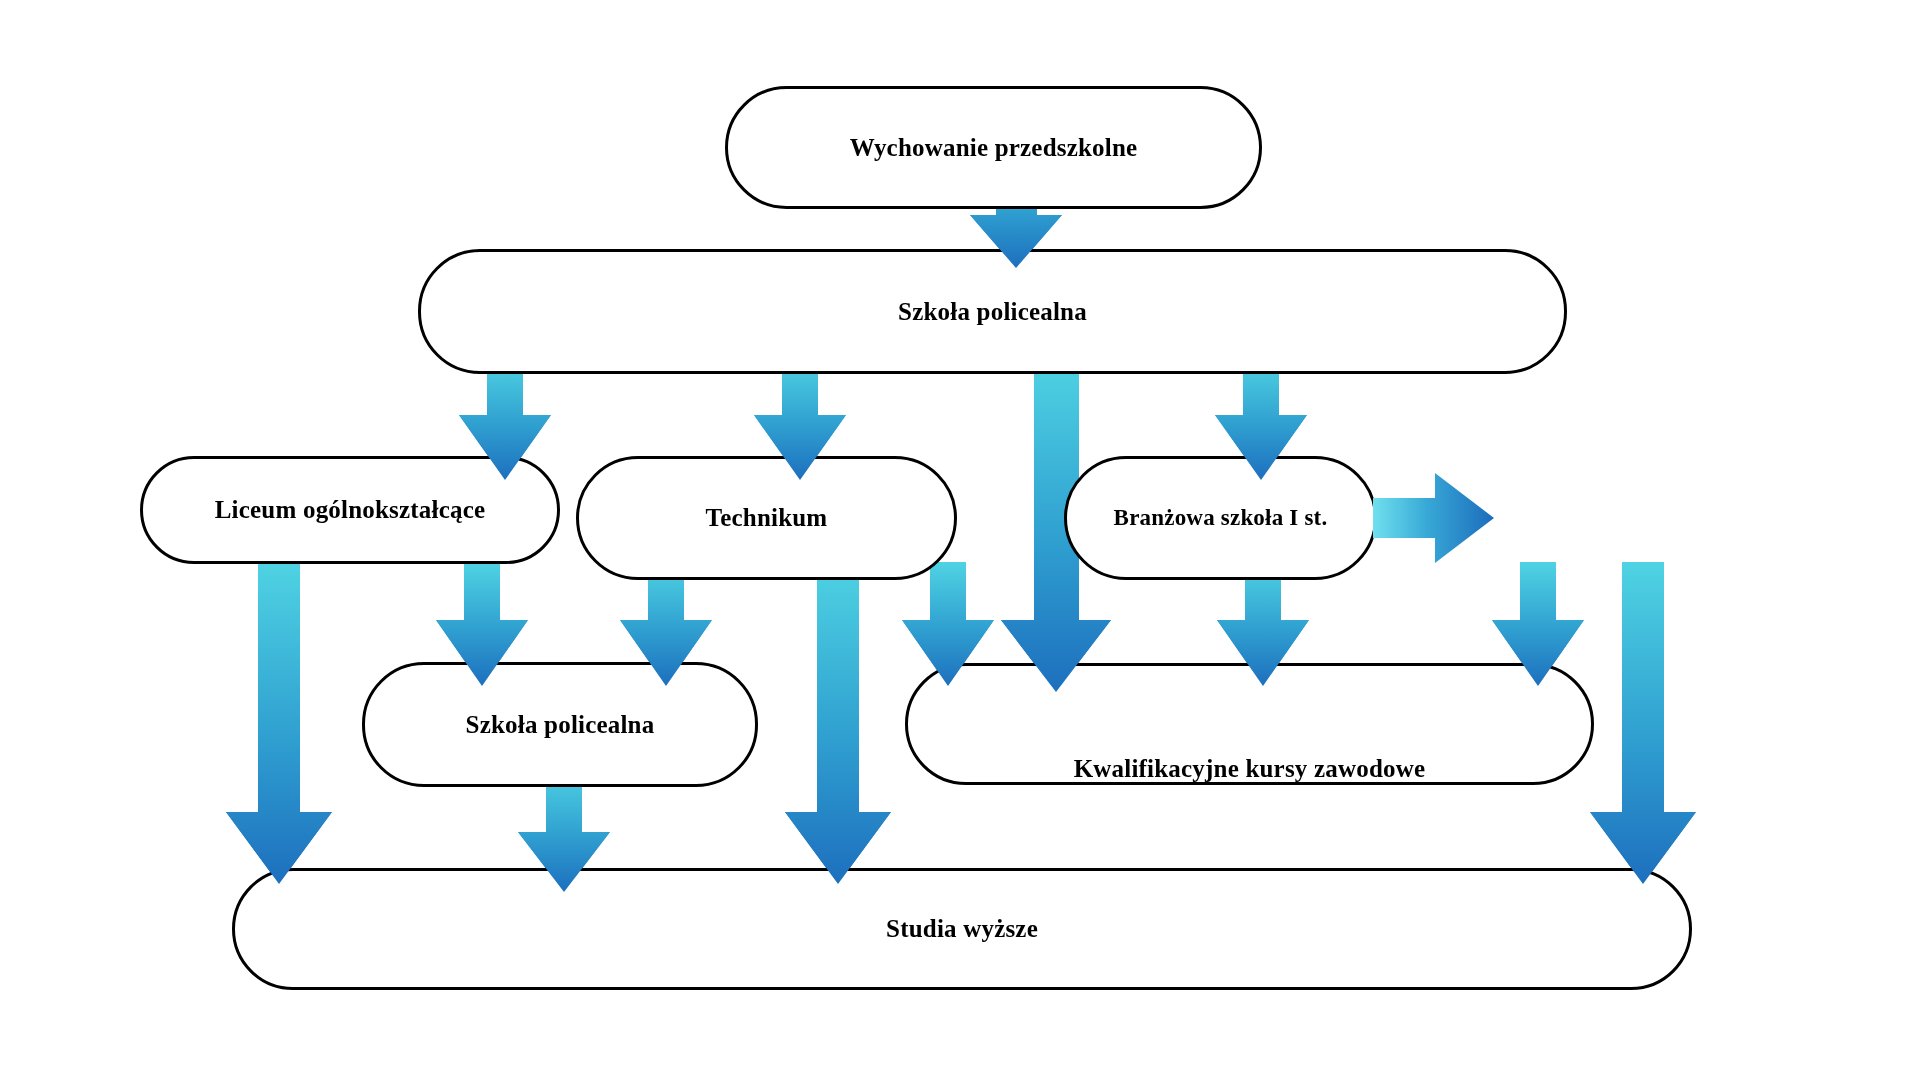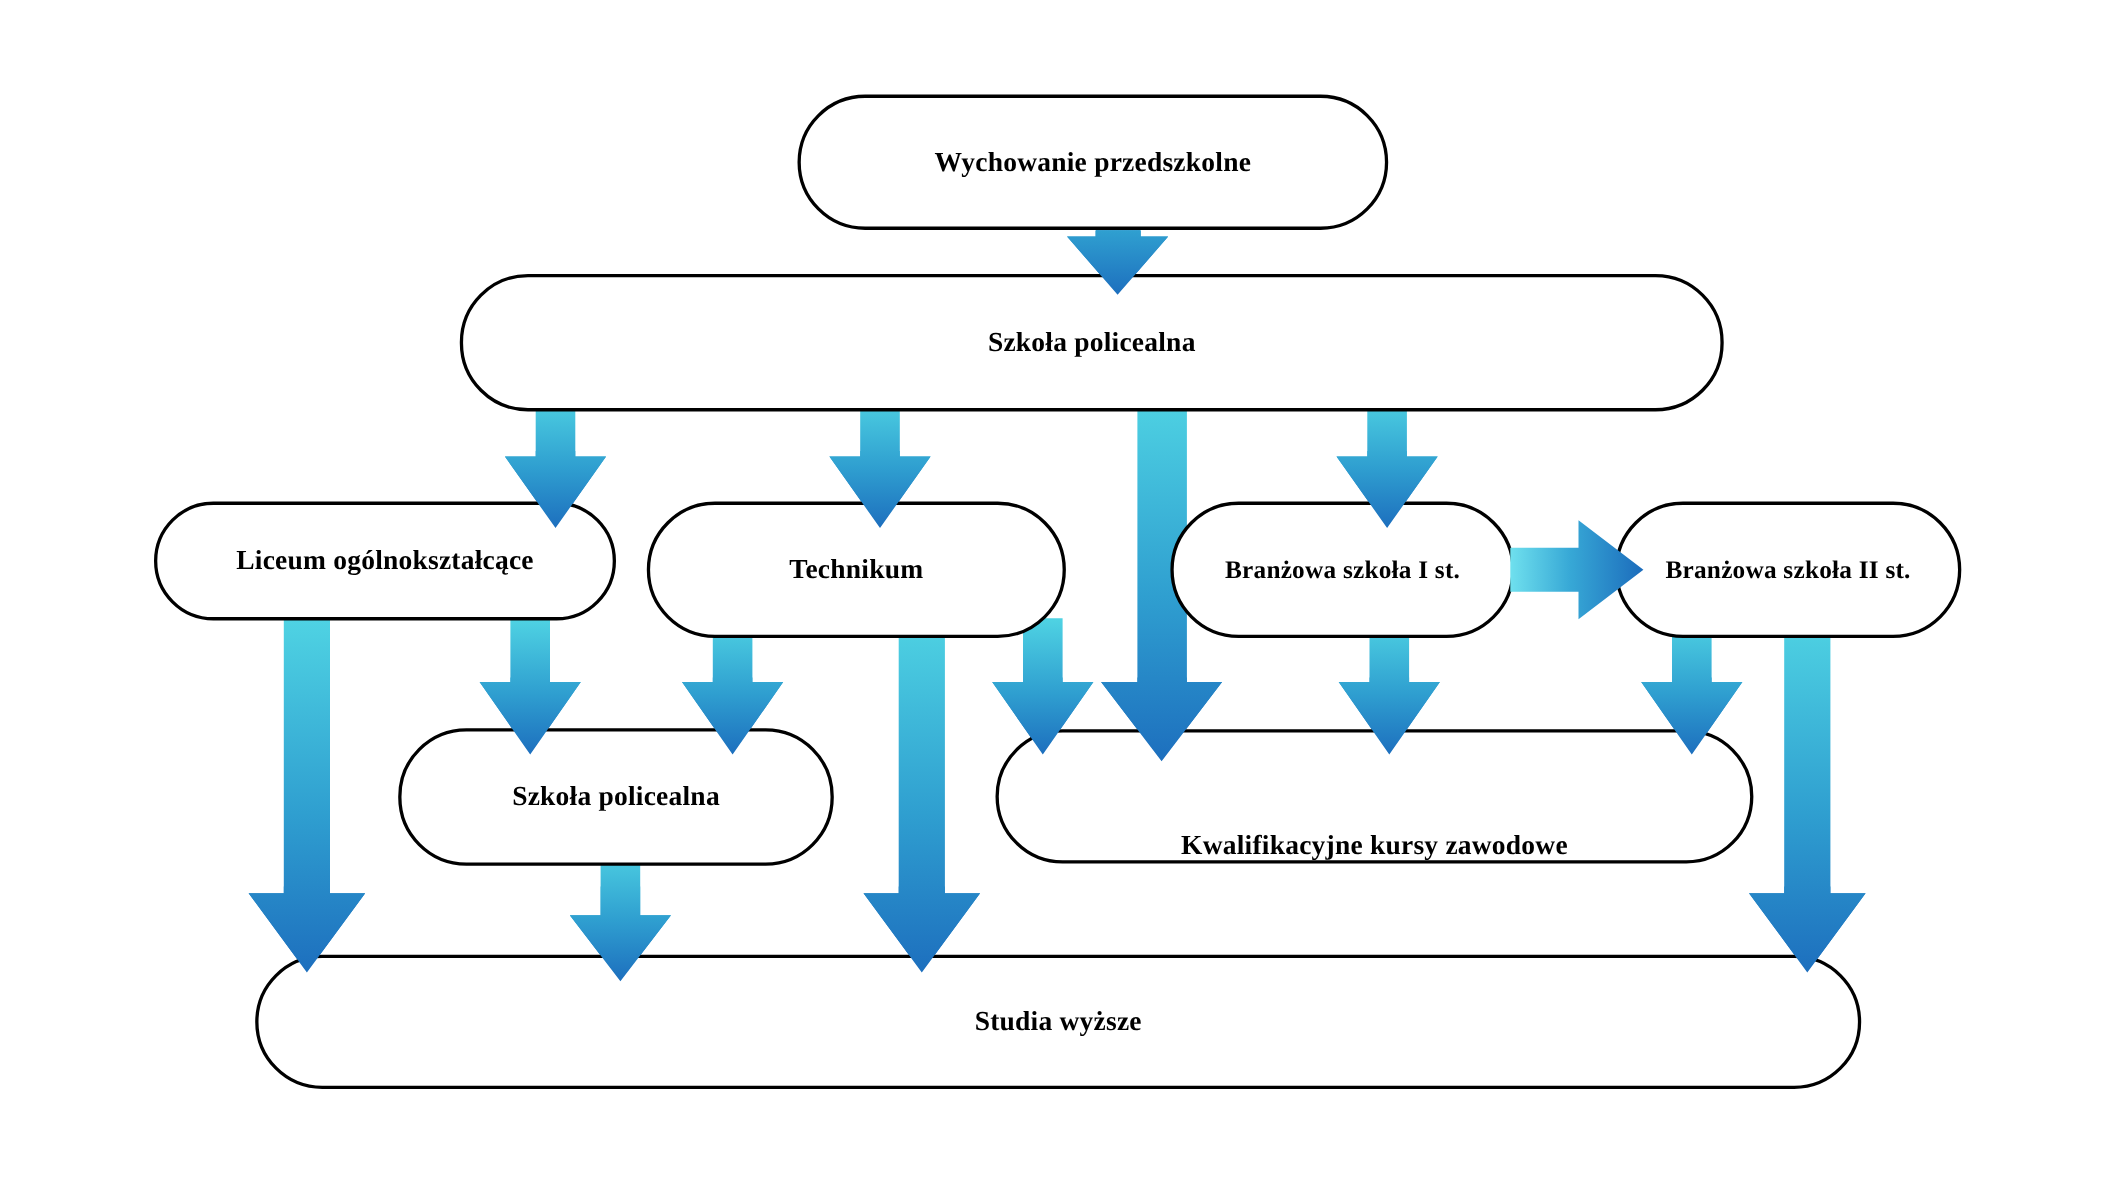--- a/index.html
+++ b/index.html
@@ -129,31 +129,28 @@
   </div>
 
   <div class="node" style="left:418px; top:249px; width:1149px; height:125px; border-radius:62px;">
     <span class="node-label">Szkoła policealna</span>
   </div>
 
   <div class="node" style="left:140px; top:456px; width:420px; height:108px; border-radius:62px;">
     <span class="node-label">Liceum ogólnokształcące</span>
   </div>
 
-  <div class="node" style="left:588px; top:456px; width:381px; height:124px; border-radius:62px;">
+  <div class="node" style="left:576px; top:456px; width:381px; height:124px; border-radius:62px;">
     <span class="node-label">Technikum</span>
   </div>
 
   <div class="node" style="left:1064px; top:456px; width:313px; height:124px; border-radius:62px;">
     <span class="node-label" style="font-size:23px;">Branżowa szkoła I st.</span>
   </div>
 
-  <div class="node" style="left:1468px; top:456px; width:315px; height:124px; border-radius:62px;">
-    <span class="node-label" style="font-size:23px;">Branżowa szkoła II st.</span>
-  </div>
 
   <div class="node" style="left:362px; top:662px; width:396px; height:125px; border-radius:62px;">
     <span class="node-label">Szkoła policealna</span>
   </div>
 
   <div class="node" style="left:905px; top:663px; width:689px; height:122px; border-radius:61px;align-items:flex-end;">
     <span class="node-label">Kwalifikacyjne kursy zawodowe</span>
   </div>
 
   <div class="node" style="left:232px; top:868px; width:1460px; height:122px; border-radius:61px;">

